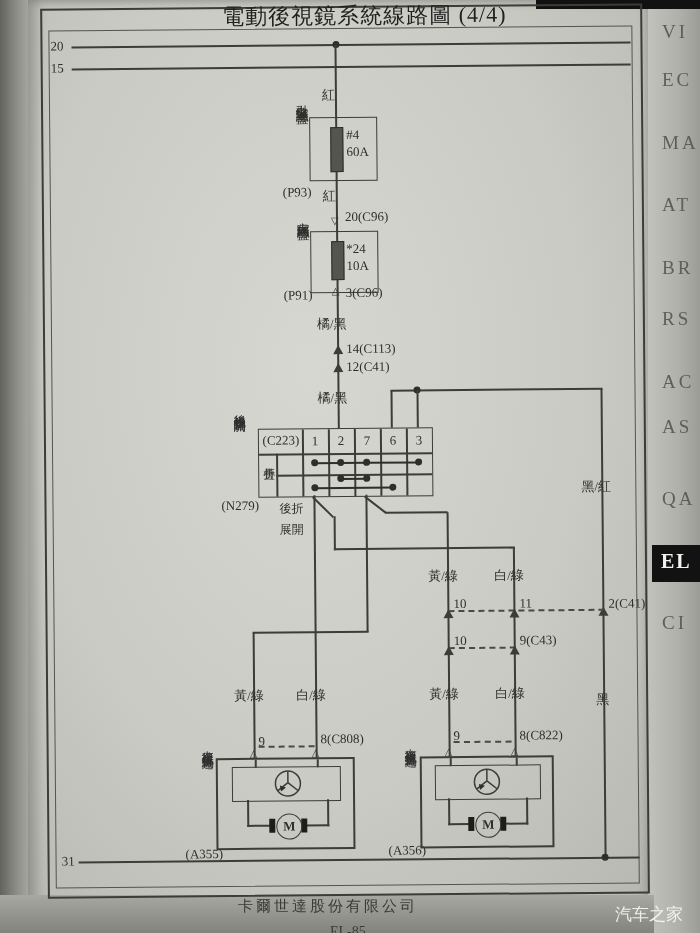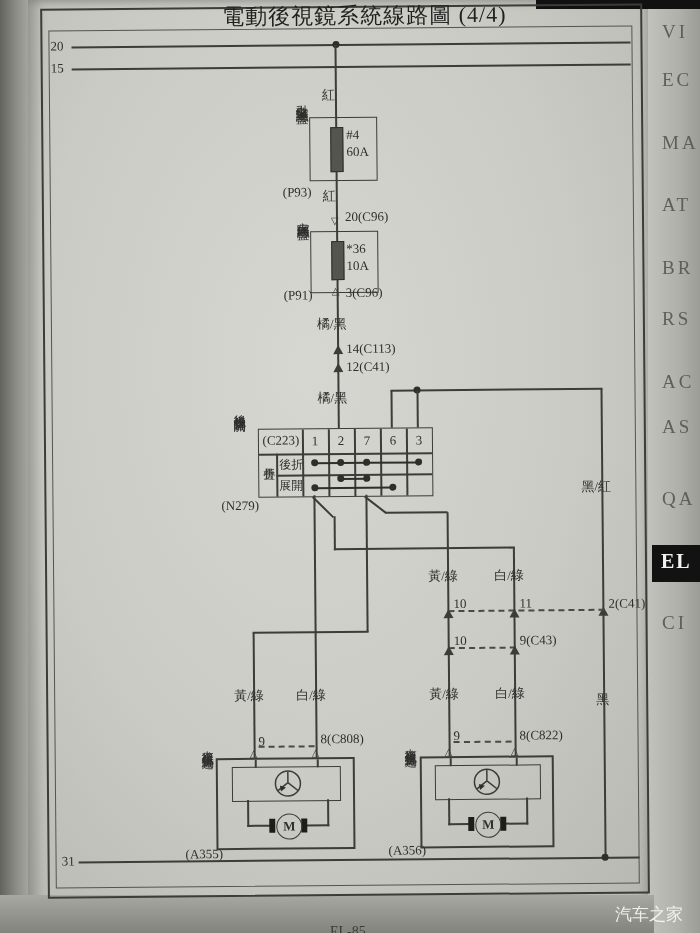--- a/index.html
+++ b/index.html
@@ -22,21 +22,21 @@
   .frame-inner{position:absolute;left:52px;top:28px;width:582px;height:856px;border:1px solid #55554f;}
   
   .hl{position:absolute;height:2px;background:#3c3c38;}
   .vl{position:absolute;width:2px;background:#3c3c38;}
   .dash{position:absolute;height:0;border-top:2px dashed #4a4a44;}
   .dot{position:absolute;width:7px;height:7px;border-radius:50%;background:#2e2e2a;}
   .arr{position:absolute;width:0;height:0;border-left:5px solid transparent;border-right:5px solid transparent;border-bottom:9px solid #3c3c38;}
   .tri{position:absolute;font-size:10px;color:#3c3c38;line-height:10px;}
   .diag{position:absolute;height:2px;background:#3c3c38;transform-origin:0 0;}
   .lbl{position:absolute;font-size:13px;white-space:nowrap;color:#2f2f2d;}
-  .lbl-s{position:absolute;font-size:12px;white-space:nowrap;color:#2f2f2d;}
+  .lbl-s{position:absolute;font-size:12px;white-space:nowrap;color:#2f2f2d;margin-top:44px;}
   .vlbl{position:absolute;writing-mode:vertical-rl;text-orientation:upright;font-size:12.5px;letter-spacing:1px;color:#2f2f2d;}
   .ibox{position:absolute;border:1.5px solid #3c3c38;}
   .fuse{position:absolute;width:11px;background:#55554f;border:1px solid #2e2e2a;}
   .ctr{text-align:center;}
   
   #sw{position:absolute;left:258px;top:428px;width:173px;height:67px;border:1.5px solid #3c3c38;}
   #sw .gv{position:absolute;top:0;width:1.5px;height:100%;background:#3c3c38;}
   #sw .gv2{position:absolute;top:24px;width:1.5px;height:43px;background:#3c3c38;}
   #sw .gh{position:absolute;left:0;height:1.5px;background:#3c3c38;}
   #sw .pin{position:absolute;top:4px;width:20px;text-align:center;font-size:13px;}
@@ -91,21 +91,21 @@
     <span class="lbl" style="left:349px;top:144px">60A</span>
     <div class="vlbl" style="left:296px;top:95px;height:100px">引擎室保險絲盒</div>
     <span class="lbl" style="left:285px;top:184px">(P93)</span>
     <span class="lbl" style="left:325px;top:187px">紅</span>
 
     <span class="tri" style="left:333px;top:216px">▽</span>
     <span class="lbl" style="left:347px;top:209px">20(C96)</span>
 
     <div class="ibox" style="left:312px;top:231px;width:66px;height:60px"></div>
     <div class="fuse" style="left:333px;top:241px;height:37px"></div>
-    <span class="lbl" style="left:348px;top:241px">*36</span>
+    <span class="lbl" style="left:348px;top:241px">*24</span>
     <span class="lbl" style="left:348px;top:258px">10A</span>
     <div class="vlbl" style="left:296px;top:212px;height:84px">室內保險絲盒</div>
     <span class="lbl" style="left:285px;top:287px">(P91)</span>
     <span class="tri" style="left:333px;top:286px">△</span>
     <span class="lbl" style="left:347px;top:285px">3(C96)</span>
 
     <span class="lbl" style="left:318px;top:315px">橘/黑</span>
     <div class="arr" style="left:334px;top:345px"></div>
     <span class="lbl" style="left:347px;top:341px">14(C113)</span>
     <div class="arr" style="left:334px;top:363px"></div>
@@ -245,20 +245,21 @@
       <div class="mcirc" style="left:53px;top:54px">M</div>
     </div>
     <div class="vlbl" style="left:399px;top:740px;height:108px;font-size:12px">右後視鏡折疊馬達</div>
     <span class="lbl" style="left:385px;top:843px">(A356)</span>
 
     <span class="lbl" style="left:58px;top:851px">31</span>
     <div class="hl" style="left:75px;top:859px;width:561px"></div>
     <div class="dot" style="left:598px;top:856px"></div>
   </div>
 
+  <div id="company">卡爾世達股份有限公司</div>
   <div id="pagecode">EL-85</div>
   <div id="watermark">汽车之家</div>
 
   <span class="tab" style="top:21px">VI</span>
   <span class="tab" style="top:69px">EC</span>
   <span class="tab" style="top:132px">MA</span>
   <span class="tab" style="top:194px">AT</span>
   <span class="tab" style="top:257px">BR</span>
   <span class="tab" style="top:308px">RS</span>
   <span class="tab" style="top:371px">AC</span>

